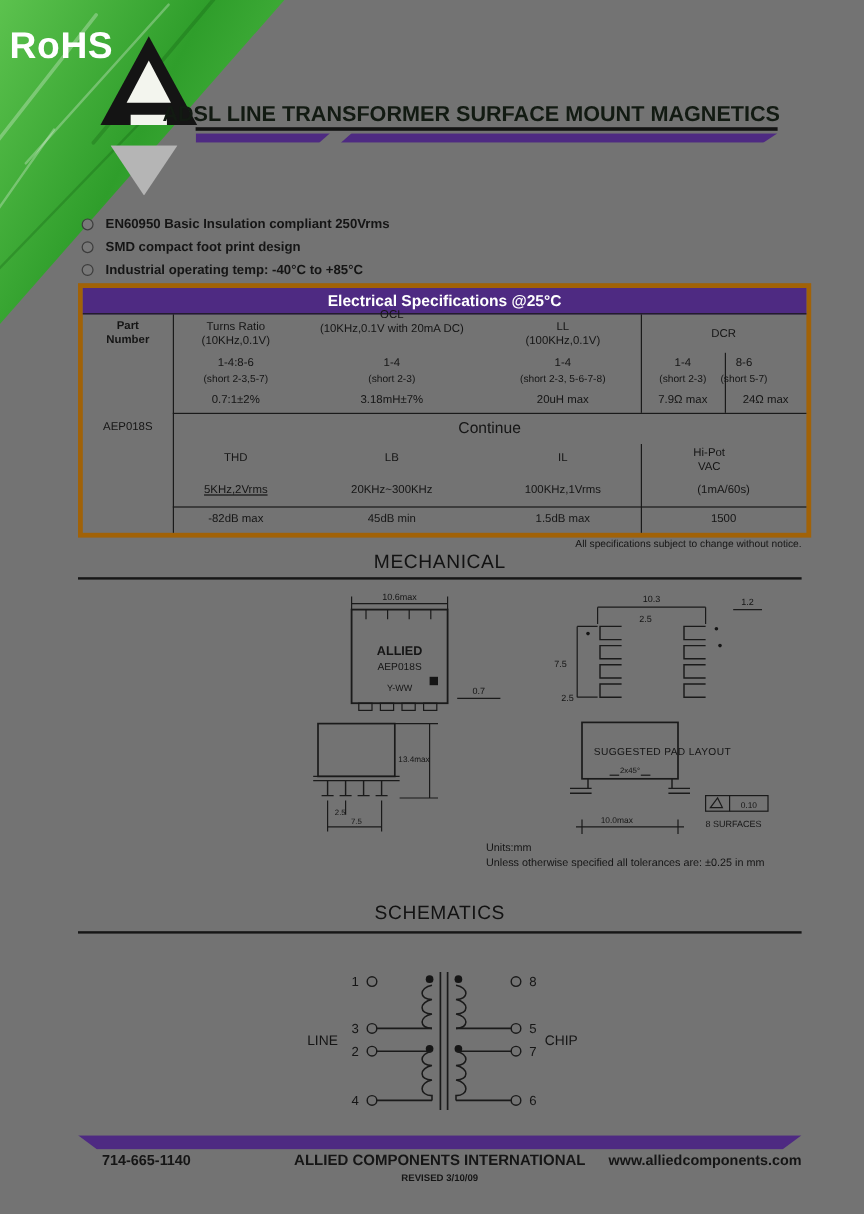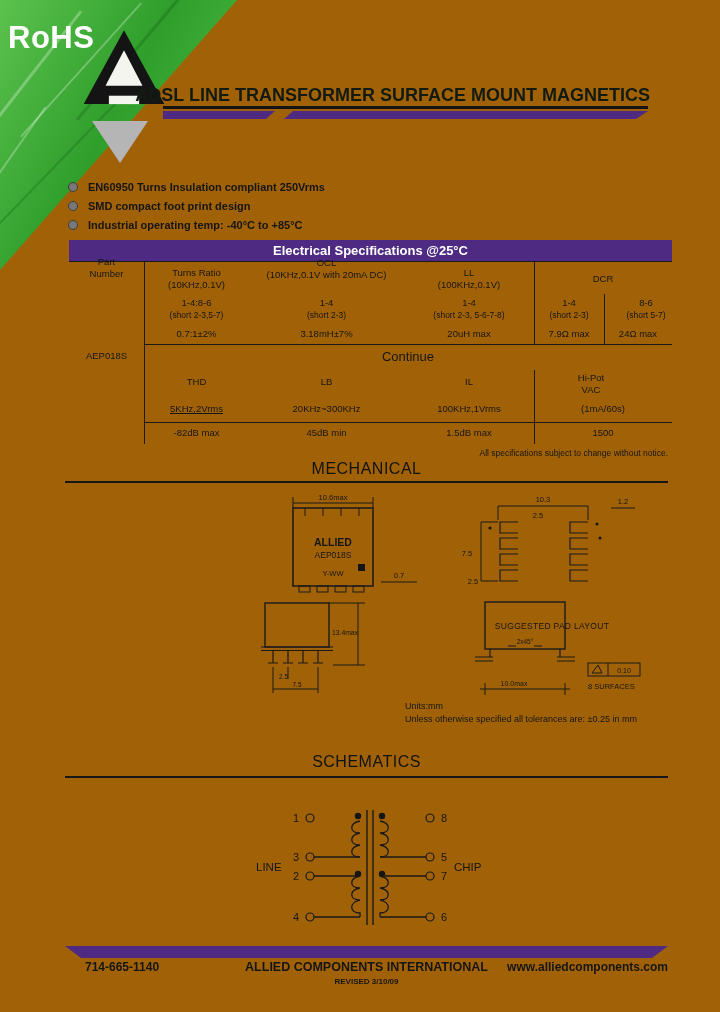--- a/index.html
+++ b/index.html
@@ -1,18 +1,18 @@
 <!DOCTYPE html>
 <html><head>
 <meta charset="utf-8">
 <style>
   html,body{margin:0;padding:0;background:#e8e8e8;}
   .page{
     position:relative;width:720px;height:1012px;margin:0 auto;
-    background:#a16207;overflow:hidden;
+    background:#737373;overflow:hidden;
     font-family:"Liberation Sans", sans-serif;color:#151515;
   }
   .abs{position:absolute;}
   
   .rohs-banner{left:0;top:0;width:242px;height:276px;
     clip-path:polygon(0 0,237px 0,0 270px);
     background:linear-gradient(118deg,#5cc24e 0%,#2f9e2b 45%,#47b33e 75%,#35a331 100%);}
   .vein{position:absolute;background:rgba(255,255,255,.28);border-radius:2px;}
   .vein.dark{background:rgba(10,80,10,.25);}
   .rohs-text{left:8px;top:20px;font-size:31px;font-weight:bold;color:#ffffff;letter-spacing:.5px;}
@@ -75,21 +75,21 @@
 
   <div class="abs title">ADSL LINE TRANSFORMER SURFACE MOUNT MAGNETICS</div>
   <div class="abs title-rule"></div>
   <div class="abs pbar a"></div>
   <div class="abs pbar b"></div>
   <div class="abs gray-tri"></div>
 
   <div class="abs bullets">
     <div class="bullet-row">
       <span class="bullet-dot"></span>
-      <span class="bullet-text">EN60950 Turns Insulation compliant 250Vrms</span>
+      <span class="bullet-text">EN60950 Basic Insulation compliant 250Vrms</span>
     </div>
     <div class="bullet-row">
       <span class="bullet-dot"></span>
       <span class="bullet-text">SMD compact foot print design</span>
     </div>
     <div class="bullet-row">
       <span class="bullet-dot"></span>
       <span class="bullet-text">Industrial operating temp: -40°C to +85°C</span>
     </div>
   </div>
@@ -97,21 +97,21 @@
   <div class="abs spec">
     <div class="strip">Electrical Specifications @25°C</div>
 
     <div class="ln" style="left:75px;top:22px;width:1.4px;height:182px;"></div>
     <div class="ln" style="left:465px;top:22px;width:1.4px;height:82px;"></div>
     <div class="ln" style="left:535px;top:54px;width:1.4px;height:50px;"></div>
     <div class="ln" style="left:75px;top:104px;width:528px;height:1.4px;"></div>
     <div class="ln" style="left:465px;top:130px;width:1.4px;height:74px;"></div>
     <div class="ln" style="left:75px;top:182px;width:528px;height:1.4px;"></div>
 
-    <div class="cell pre" style="left:0;top:16px;width:75px;">Part
+    <div class="cell pre" style="left:0;top:26px;width:75px;font-weight:bold;">Part
 Number</div>
     <div class="cell" style="left:0;top:110px;width:75px;">AEP018S</div>
 
     <div class="cell" style="left:75px;top:27px;width:105px;">
       <div>Turns Ratio</div>
       <div>(10KHz,0.1V)</div>
     </div>
     <div class="cell" style="left:180px;top:17px;width:155px;">
       <div>OCL</div>
       <div>(10KHz,0.1V with 20mA DC)</div>
@@ -131,21 +131,21 @@
       <div class="sm">(short 2-3)</div>
     </div>
     <div class="cell" style="left:335px;top:57px;width:130px;">
       <div>1-4</div>
       <div class="sm">(short 2-3, 5-6-7-8)</div>
     </div>
     <div class="cell" style="left:465px;top:57px;width:70px;">
       <div>1-4</div>
       <div class="sm">(short 2-3)</div>
     </div>
-    <div class="cell" style="left:535px;top:57px;width:84px;">
+    <div class="cell" style="left:509px;top:57px;width:84px;">
       <div>8-6</div>
       <div class="sm">(short 5-7)</div>
     </div>
 
     <div class="cell" style="left:75px;top:88px;width:105px;">0.7:1±2%</div>
     <div class="cell" style="left:180px;top:88px;width:155px;">3.18mH±7%</div>
     <div class="cell" style="left:335px;top:88px;width:130px;">20uH max</div>
     <div class="cell" style="left:465px;top:88px;width:70px;">7.9Ω max</div>
     <div class="cell" style="left:535px;top:88px;width:68px;">24Ω max</div>
 

